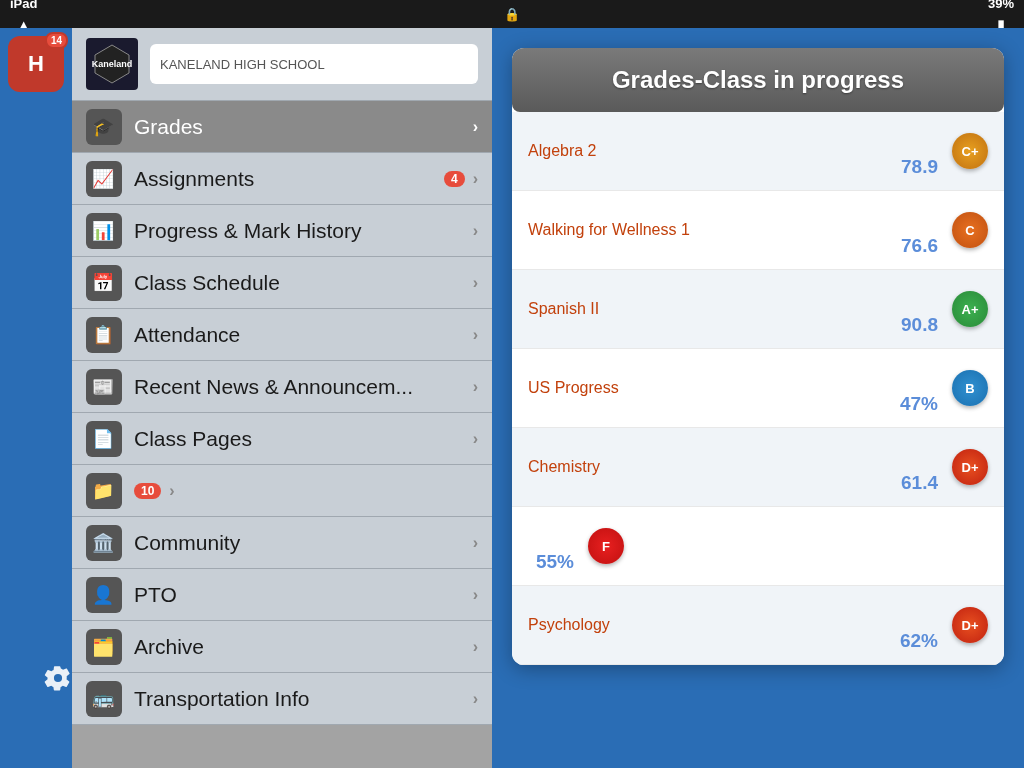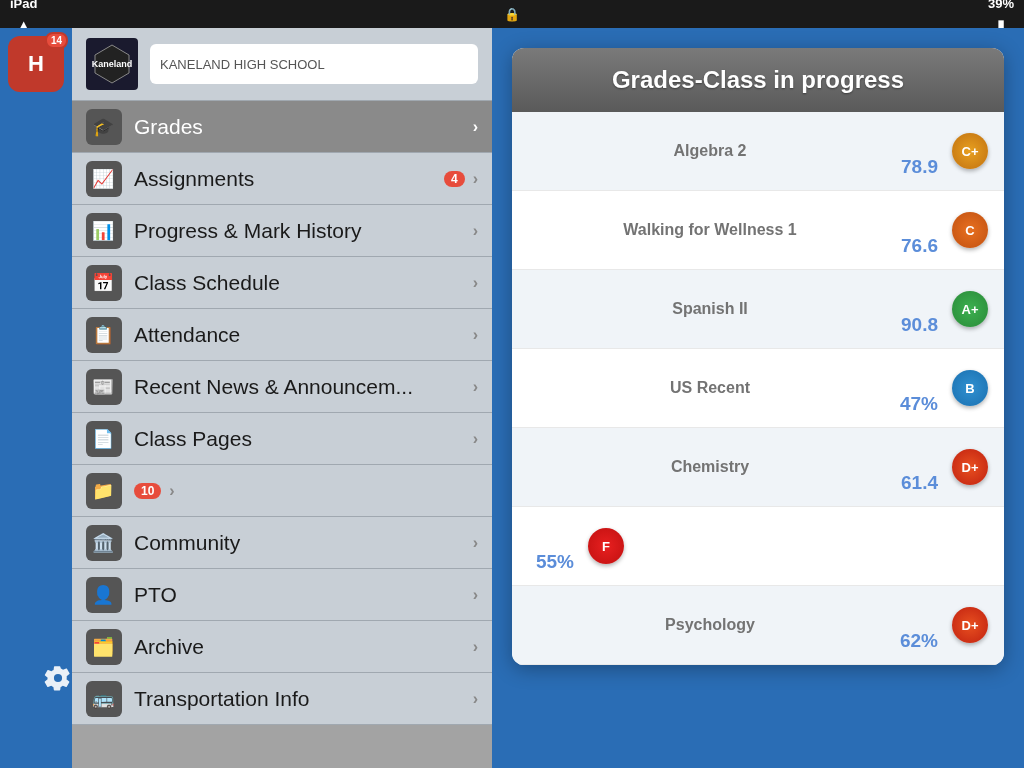--- a/index.html
+++ b/index.html
@@ -189,43 +189,43 @@
       overflow: hidden;
       width: 100%;
       max-width: 510px;
       box-shadow: 0 4px 20px rgba(0,0,0,0.3);
     }
 
     .grades-header {
       background: linear-gradient(180deg, #7a7a7a 0%, #5a5a5a 100%);
       padding: 18px 20px;
       text-align: center;
+      border-radius: 8px;
     }
     .grades-title {
       color: white;
       font-size: 24px;
       font-weight: bold;
       text-shadow: 0 1px 2px rgba(0,0,0,0.4);
     }
     .grade-row {
       display: flex;
       align-items: center;
       padding: 12px 16px;
       border-bottom: 1px solid #e8e8e8;
       min-height: 52px;
     }
     .grade-row:nth-child(odd) { background: #f0f4f8; }
     .grade-row:nth-child(even) { background: #ffffff; }
 
     .grade-subject {
       flex: 1;
       font-size: 16px;
-      font-weight: 700;
-      color: #737373;
-      text-align: center;
+      font-weight: 400;
+      color: #c2410c;
     }
     .grade-score {
       color: #5b8dd9;
       font-size: 19px;
       font-weight: 700;
       margin-right: 14px;
       min-width: 46px;
       text-align: right;
       margin-top: 32px;
     }
@@ -372,21 +372,21 @@
             <span class="grade-subject">Walking for Wellness 1</span>
             <span class="grade-score">76.6</span>
             <div class="grade-badge badge-c">C</div>
           </div>
           <div class="grade-row">
             <span class="grade-subject">Spanish II</span>
             <span class="grade-score">90.8</span>
             <div class="grade-badge badge-a-plus">A+</div>
           </div>
           <div class="grade-row">
-            <span class="grade-subject">US Recent</span>
+            <span class="grade-subject">US Progress</span>
             <span class="grade-score">47%</span>
             <div class="grade-badge badge-b">B</div>
           </div>
           <div class="grade-row">
             <span class="grade-subject">Chemistry</span>
             <span class="grade-score">61.4</span>
             <div class="grade-badge badge-d-plus">D+</div>
           </div>
           <div class="grade-row">
             <span class="grade-score">55%</span>

